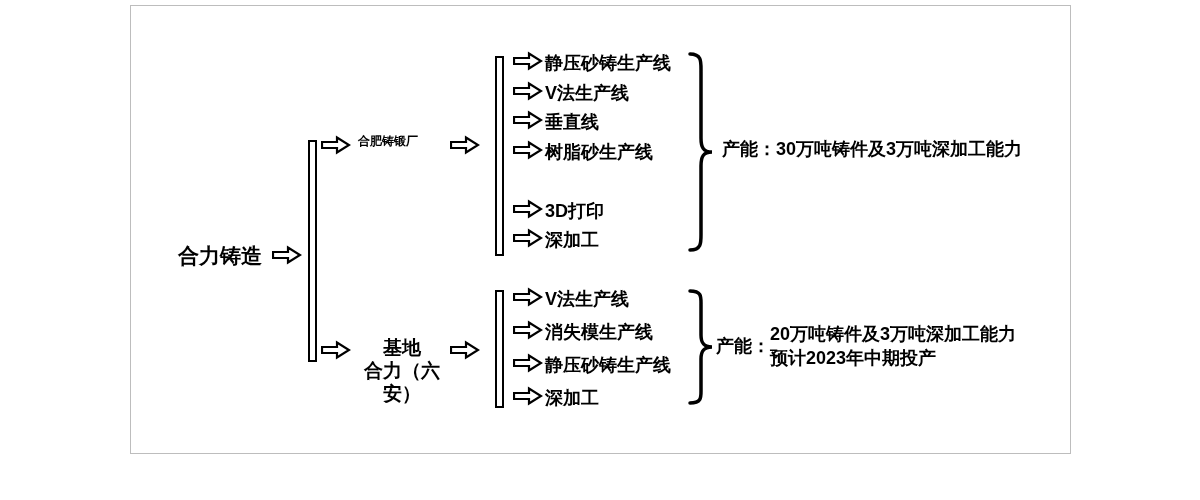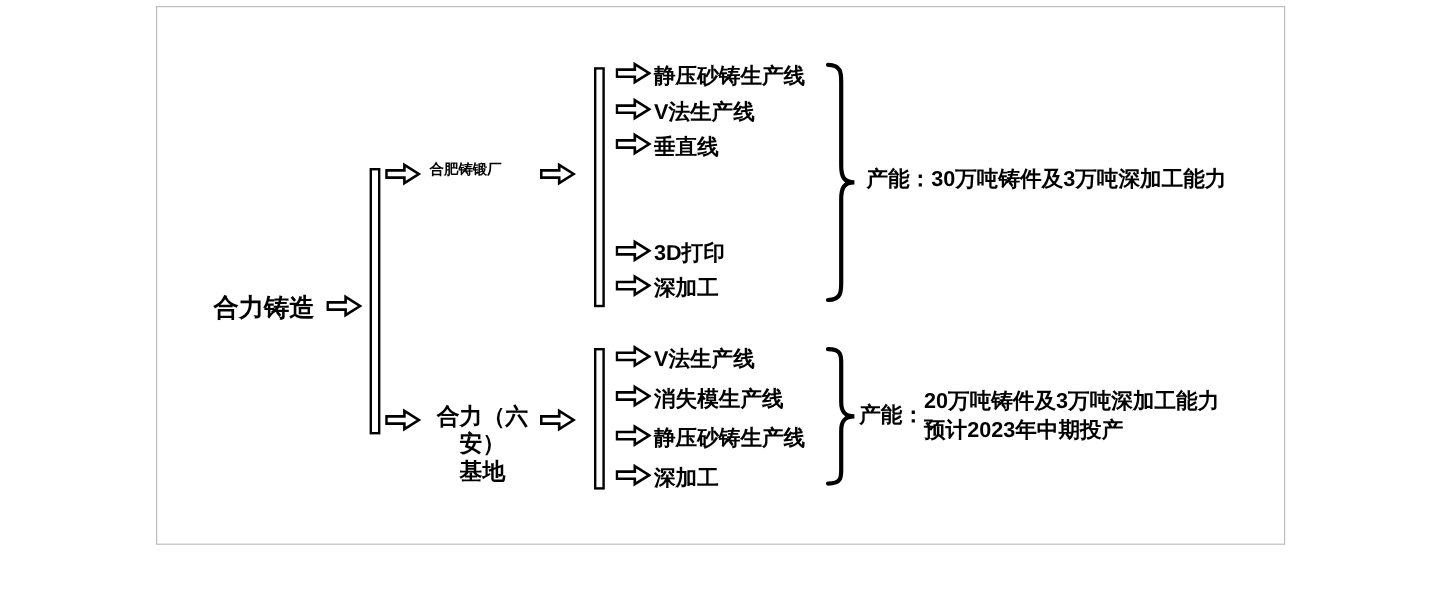--- a/index.html
+++ b/index.html
@@ -92,20 +92,28 @@
     <span class="line-label">V法生产线</span>
   </div>
   <div class="row" style="left:513px;top:110px">
     <span class="arr">
         <svg width="30" height="20" viewBox="0 0 30 20">
           <path d="M1 7 H16 V2.5 L28 10 L16 17.5 V13 H1 Z" fill="#fff" stroke="#000" stroke-width="2.2"></path>
         </svg>
       </span>
     <span class="line-label">垂直线</span>
   </div>
+  <div class="row" style="left:513px;top:140px">
+    <span class="arr">
+        <svg width="30" height="20" viewBox="0 0 30 20">
+          <path d="M1 7 H16 V2.5 L28 10 L16 17.5 V13 H1 Z" fill="#fff" stroke="#000" stroke-width="2.2"></path>
+        </svg>
+      </span>
+    <span class="line-label">树脂砂生产线</span>
+  </div>
   <div class="row" style="left:513px;top:199px">
     <span class="arr">
         <svg width="30" height="20" viewBox="0 0 30 20">
           <path d="M1 7 H16 V2.5 L28 10 L16 17.5 V13 H1 Z" fill="#fff" stroke="#000" stroke-width="2.2"></path>
         </svg>
       </span>
     <span class="line-label">3D打印</span>
   </div>
   <div class="row" style="left:513px;top:228px">
     <span class="arr">
@@ -122,22 +130,22 @@
     </svg>
   </span>
   <div class="cap-text" style="left:722px;top:137px">产能：30万吨铸件及3万吨深加工能力</div>
 
   <span class="arr abs" style="left:321px;top:340px">
     <svg width="30" height="20" viewBox="0 0 30 20">
         <path d="M1 7 H16 V2.5 L28 10 L16 17.5 V13 H1 Z" fill="#fff" stroke="#000" stroke-width="2.2"></path>
       </svg>
   </span>
   <div class="branch2-label">
+    <div>基地</div>
     <div>合力（六安）</div>
-    <div>基地</div>
   </div>
   <span class="arr abs" style="left:450px;top:340px">
     <svg width="30" height="20" viewBox="0 0 30 20">
         <path d="M1 7 H16 V2.5 L28 10 L16 17.5 V13 H1 Z" fill="#fff" stroke="#000" stroke-width="2.2"></path>
       </svg>
   </span>
 
   <div class="vbar" style="left:495px;top:290px;height:114px"></div>
 
   <div class="row" style="left:513px;top:287px">

